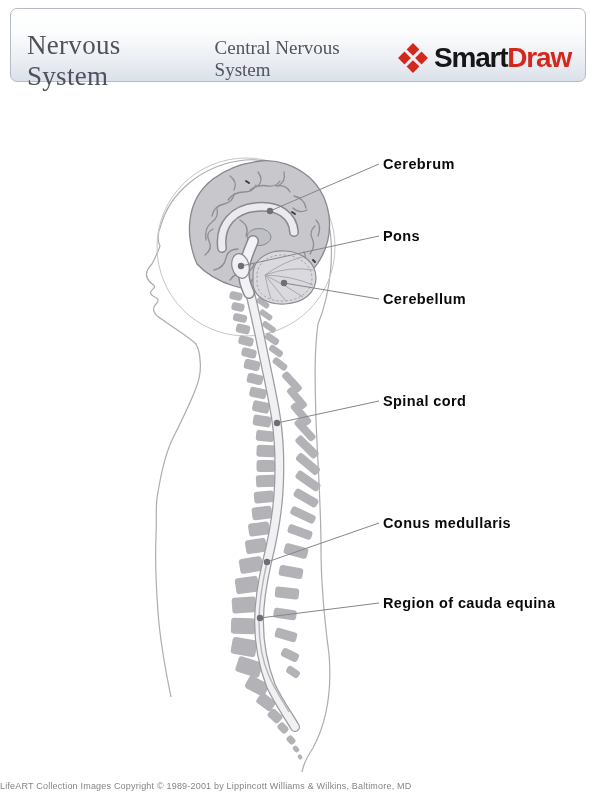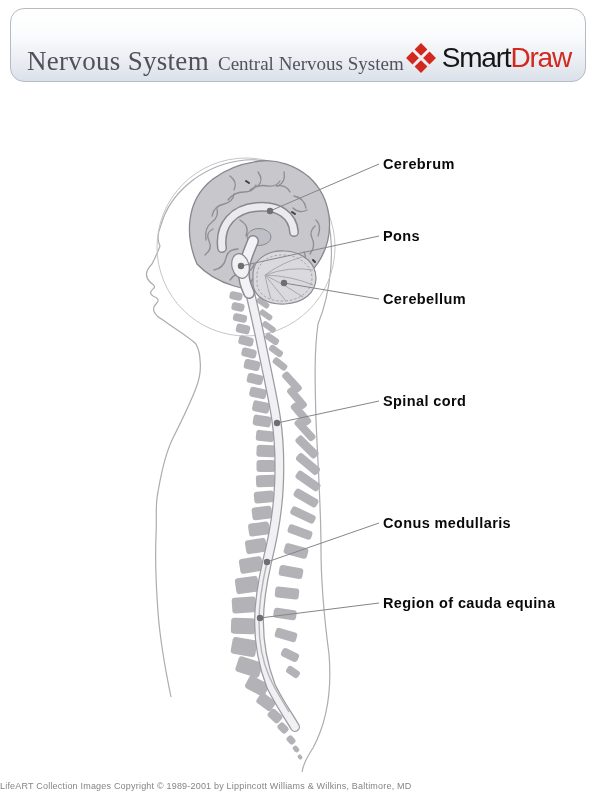--- a/index.html
+++ b/index.html
@@ -1,28 +1,28 @@
 <!DOCTYPE html>
 <html><head>
 <meta charset="utf-8">
 <style>
   html,body{margin:0;padding:0;}
   body{width:600px;height:800px;background:#ffffff;position:relative;overflow:hidden;
        font-family:"Liberation Sans",sans-serif;}
   
   .header{position:absolute;left:10px;top:8px;width:576px;height:74px;
-    border:1px solid #b6bac3;border-radius:14px;
+    border:1px solid #b6bac3;border-radius:7px;
     background:linear-gradient(to bottom,#ffffff 0%,#fbfcfd 35%,#e7ebf1 78%,#dbe1ea 100%);
     display:flex;align-items:center;justify-content:space-between;box-sizing:border-box;
     padding:16px 14px 0 16px;}
   .titles{display:flex;align-items:baseline;gap:9px;margin-top:16px;}
   .title{font-family:"Liberation Serif",serif;font-size:27px;color:#51515c;letter-spacing:.3px;}
   .subtitle{font-family:"Liberation Serif",serif;font-size:19px;color:#53535e;}
   .logo{display:flex;align-items:center;gap:5px;margin-top:10px;}
-  .logo-text{font-weight:normal;font-size:28px;letter-spacing:-1.2px;}
+  .logo-text{font-weight:bold;font-size:28px;letter-spacing:-1.2px;}
   .logo-smart{color:#161616;}
   .logo-draw{color:#d2281e;}
   
   .figure-svg{position:absolute;left:0;top:0;}
   .outline{fill:none;stroke:#acacb1;stroke-width:1.2;}
   .skull{fill:none;stroke:#c6c6ca;stroke-width:1;}
   .cerebrum{fill:#c7c7cc;stroke:#87878f;stroke-width:1.3;}
   .gyri{fill:none;stroke:#8d8d95;stroke-width:1.3;stroke-linecap:round;}
   .fleck{fill:none;stroke:#3d3d45;stroke-width:2;stroke-linecap:round;}
   .cc-out{fill:none;stroke:#87878f;stroke-width:10;stroke-linecap:round;}

